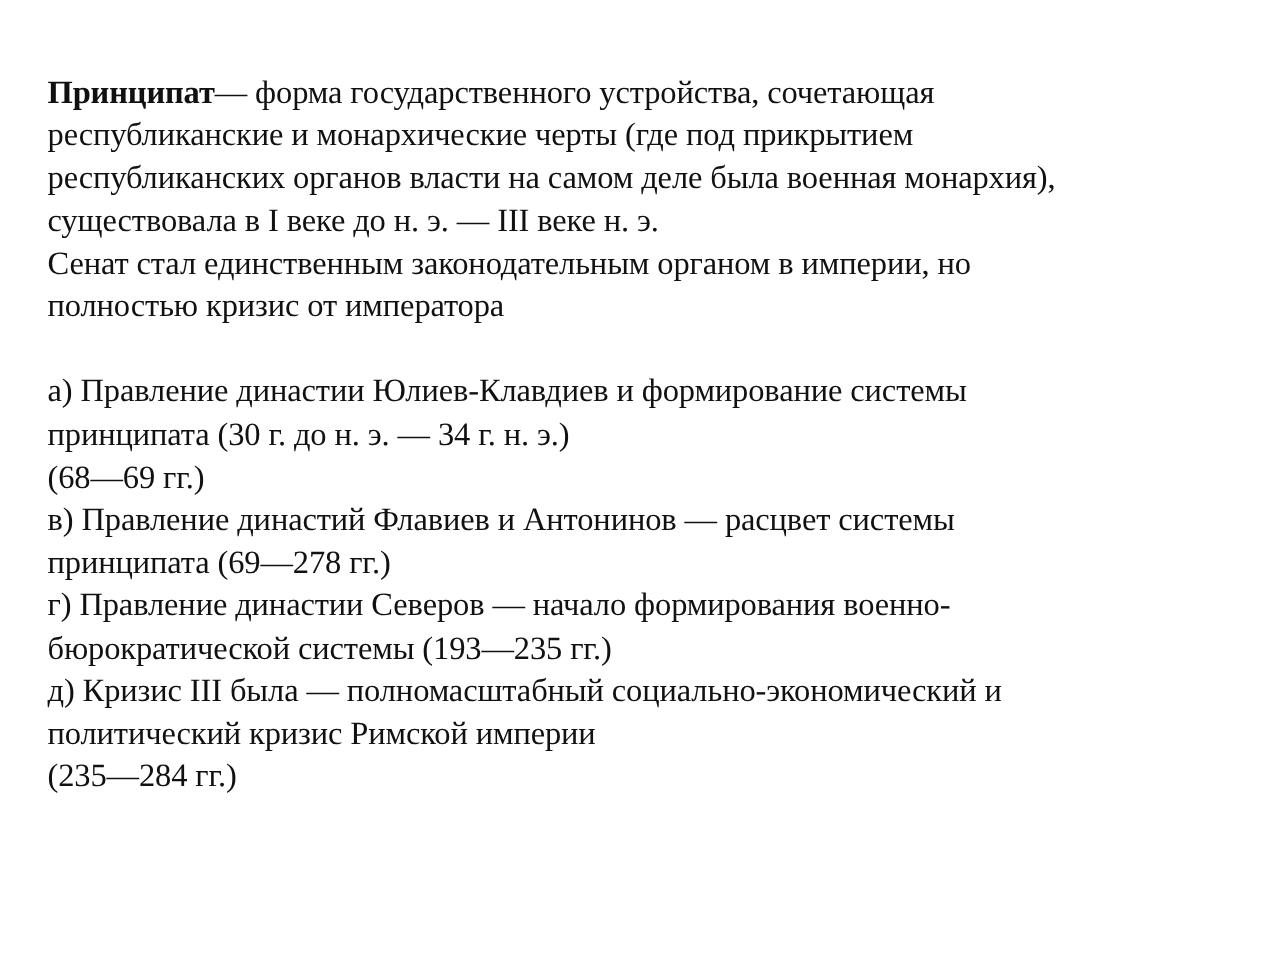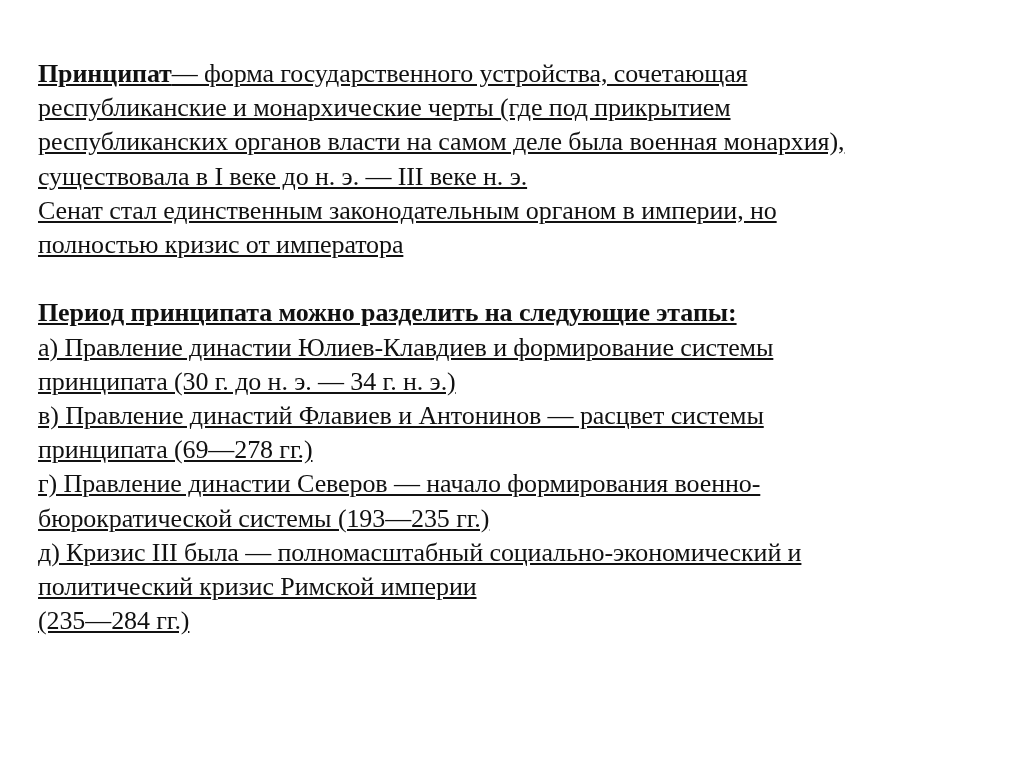--- a/index.html
+++ b/index.html
@@ -19,41 +19,40 @@
       position: absolute;
       left: 38px;
       top: 57px;
       width: 960px;
     }
     .line {
       font-size: 26px;
       line-height: 34.2px;
       white-space: nowrap;
       letter-spacing: -0.1px;
-      text-decoration: underline;
     }
     .bold { font-weight: bold; }
     .gap { height: 34.2px; }
   </style>
 </head>
 <body>
 
 <div class="slide">
   <div class="line"><span class="bold">Принципат</span><span>— форма государственного устройства, сочетающая</span></div>
   <div class="line">республиканские и монархические черты (где под прикрытием</div>
   <div class="line">республиканских органов власти на самом деле была военная монархия),</div>
   <div class="line">существовала в I веке до н. э. — III веке н. э.</div>
   <div class="line">Сенат стал единственным законодательным органом в империи, но</div>
   <div class="line">полностью кризис от императора</div>
 
   <div class="gap"></div>
 
-  <div class="line bold">Период принципата можно разделить на следующие этапы:</div>
   <div class="line">а) Правление династии Юлиев-Клавдиев и формирование системы</div>
   <div class="line">принципата (30 г. до н. э. — 34 г. н. э.)</div>
+  <div class="line">(68—69 гг.)</div>
   <div class="line">в) Правление династий Флавиев и Антонинов — расцвет системы</div>
   <div class="line">принципата (69—278 гг.)</div>
   <div class="line">г) Правление династии Северов — начало формирования военно-</div>
   <div class="line">бюрократической системы (193—235 гг.)</div>
   <div class="line">д) Кризис III была — полномасштабный социально-экономический и</div>
   <div class="line">политический кризис Римской империи</div>
   <div class="line">(235—284 гг.)</div>
 </div>
 
 </body></html>

